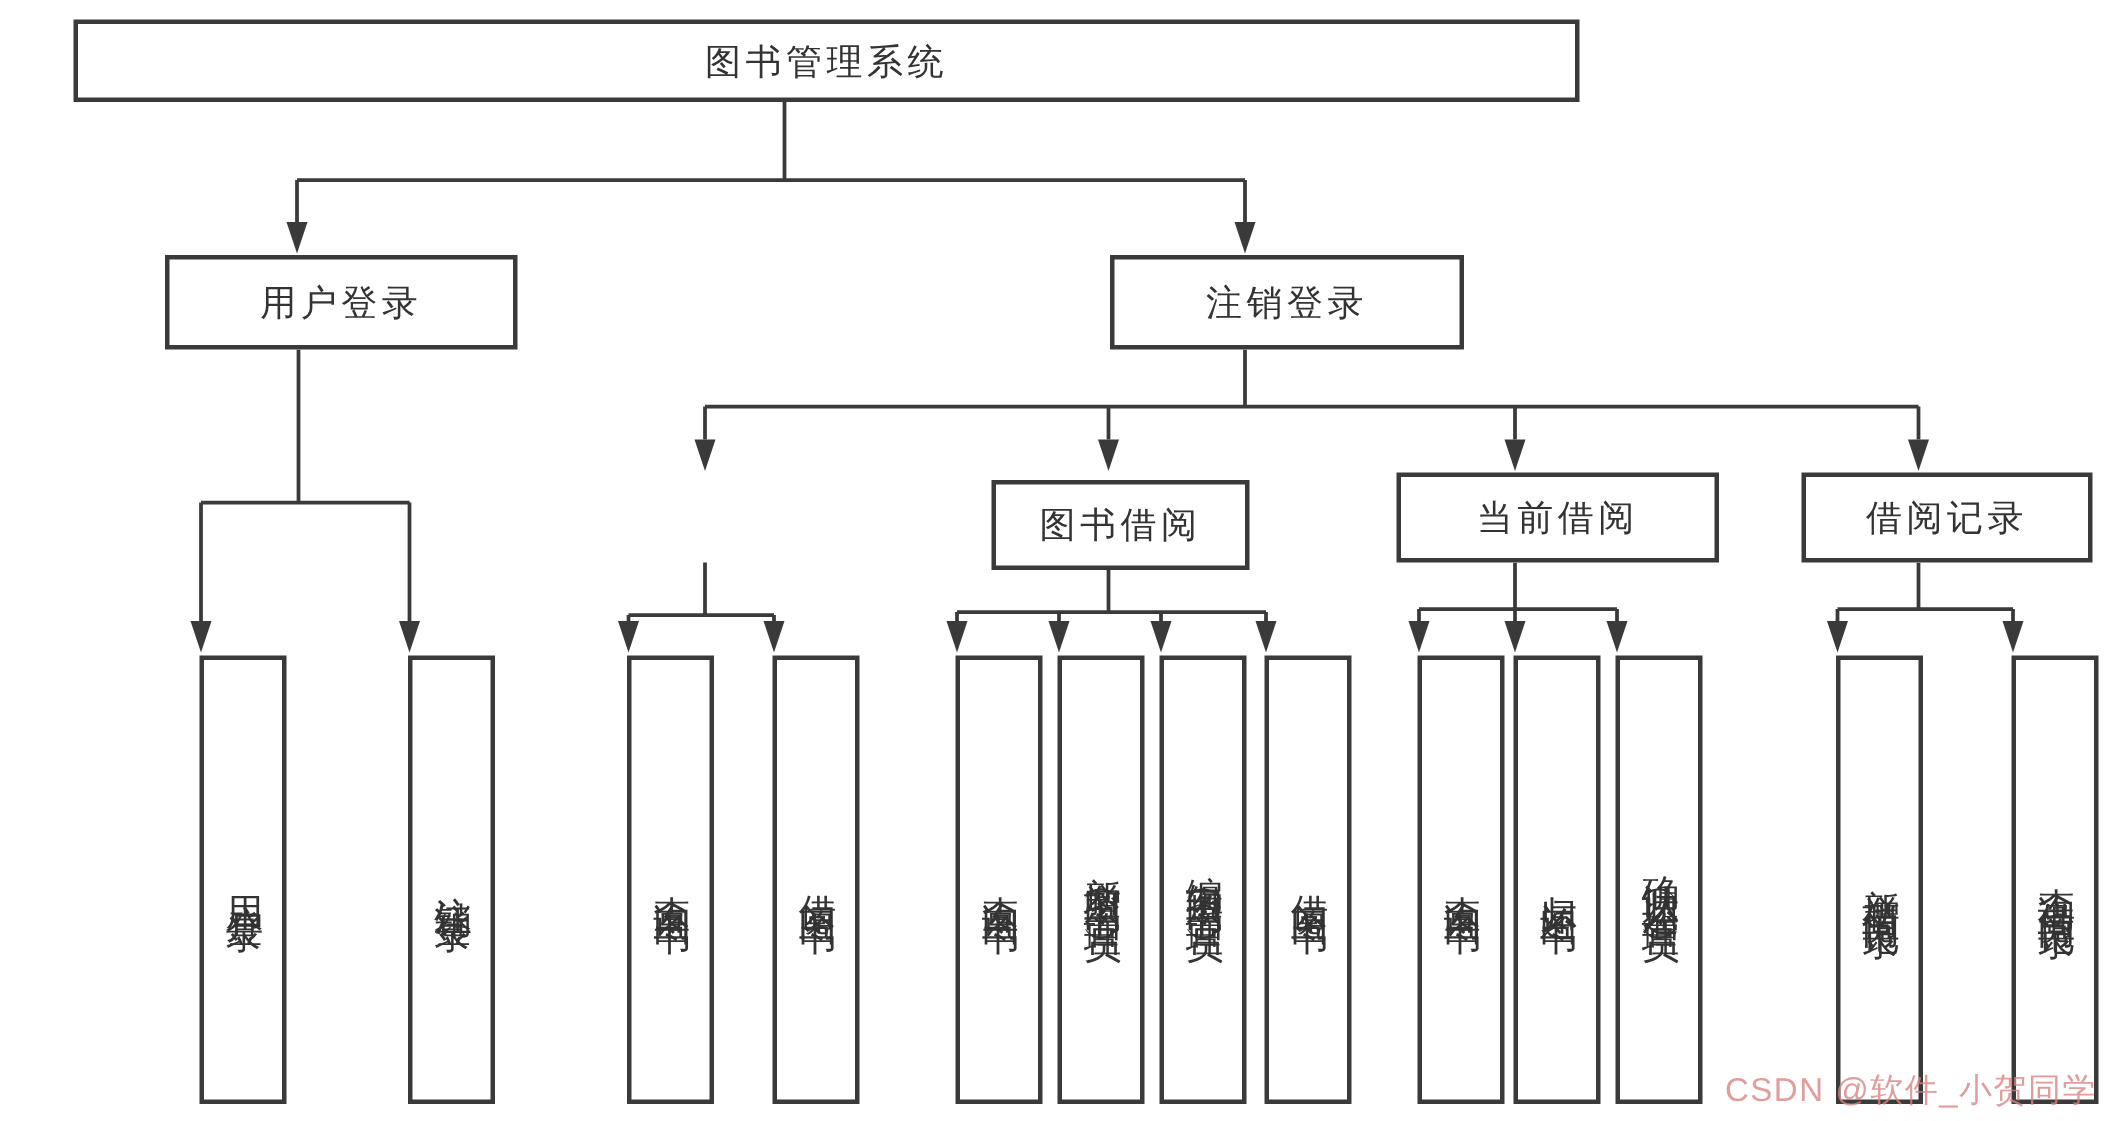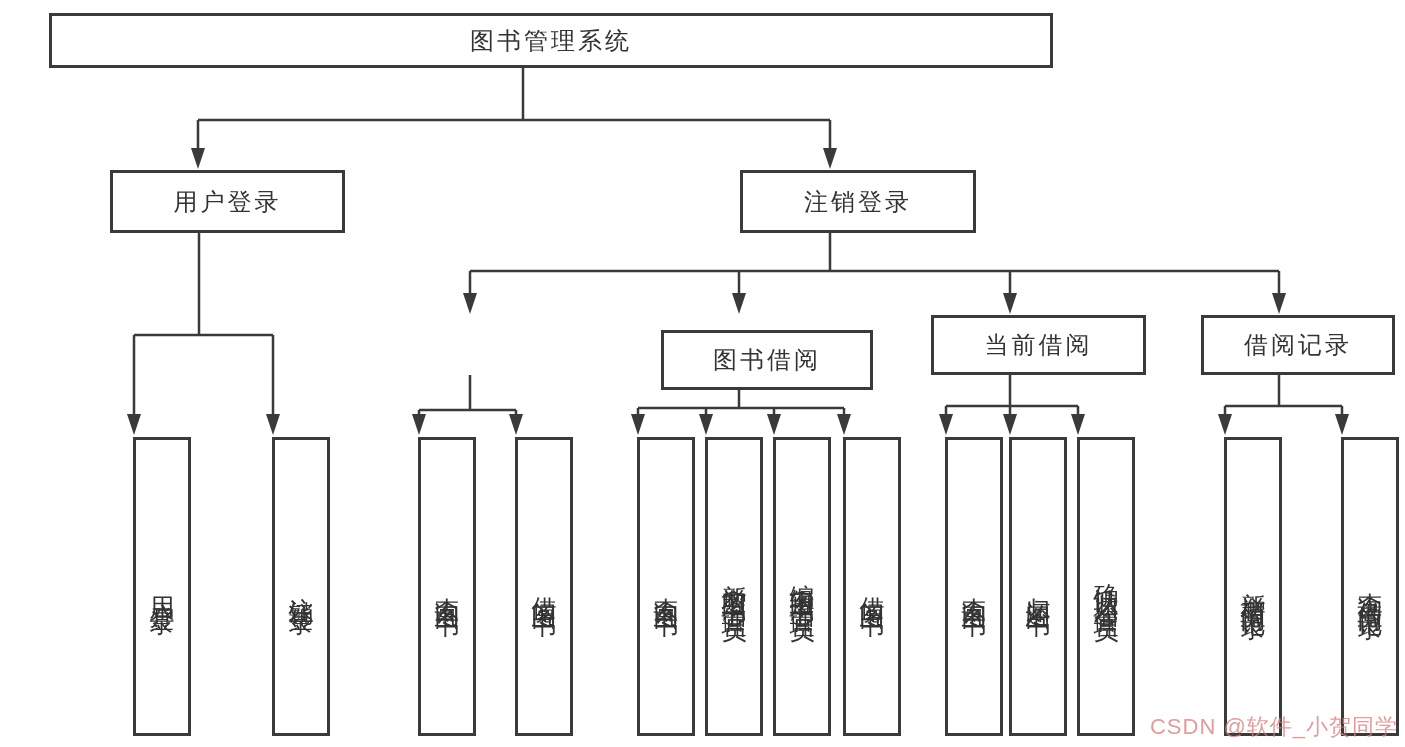--- a/index.html
+++ b/index.html
@@ -29,21 +29,21 @@
     writing-mode: vertical-rl;
     font-size: 25px;
     letter-spacing: 5px;
     line-height: 1;
   }
   
   .n-root           { left: 21px;   top: 13px;  width: 1004px; height: 55px; }
   .n-user-login     { left: 82px;   top: 170px; width: 235px;  height: 63px; }
   .n-book-mgmt      { left: 712px;  top: 170px; width: 236px;  height: 63px; }
   .n-new-book-rec   { left: 363px;  top: 315px; width: 215px;  height: 60px; }
-  .n-book-borrow    { left: 633px;  top: 330px; width: 212px;  height: 60px; font-family: Liberation Serif, serif; }
+  .n-book-borrow    { left: 633px;  top: 320px; width: 172px;  height: 60px; font-family: Liberation Serif, serif; }
   .n-current-borrow { left: 903px;  top: 315px; width: 215px;  height: 60px; text-align: right; }
   .n-borrow-record  { left: 1173px; top: 315px; width: 194px;  height: 60px; }
   
   .leaf { top: 437px; width: 58px; height: 299px; }
   .l-1  { left: 105px; }
   .l-2  { left: 244px; }
   .l-3  { left: 390px; }
   .l-4  { left: 487px; }
   .l-5  { left: 609px; }
   .l-6  { left: 677px; }

